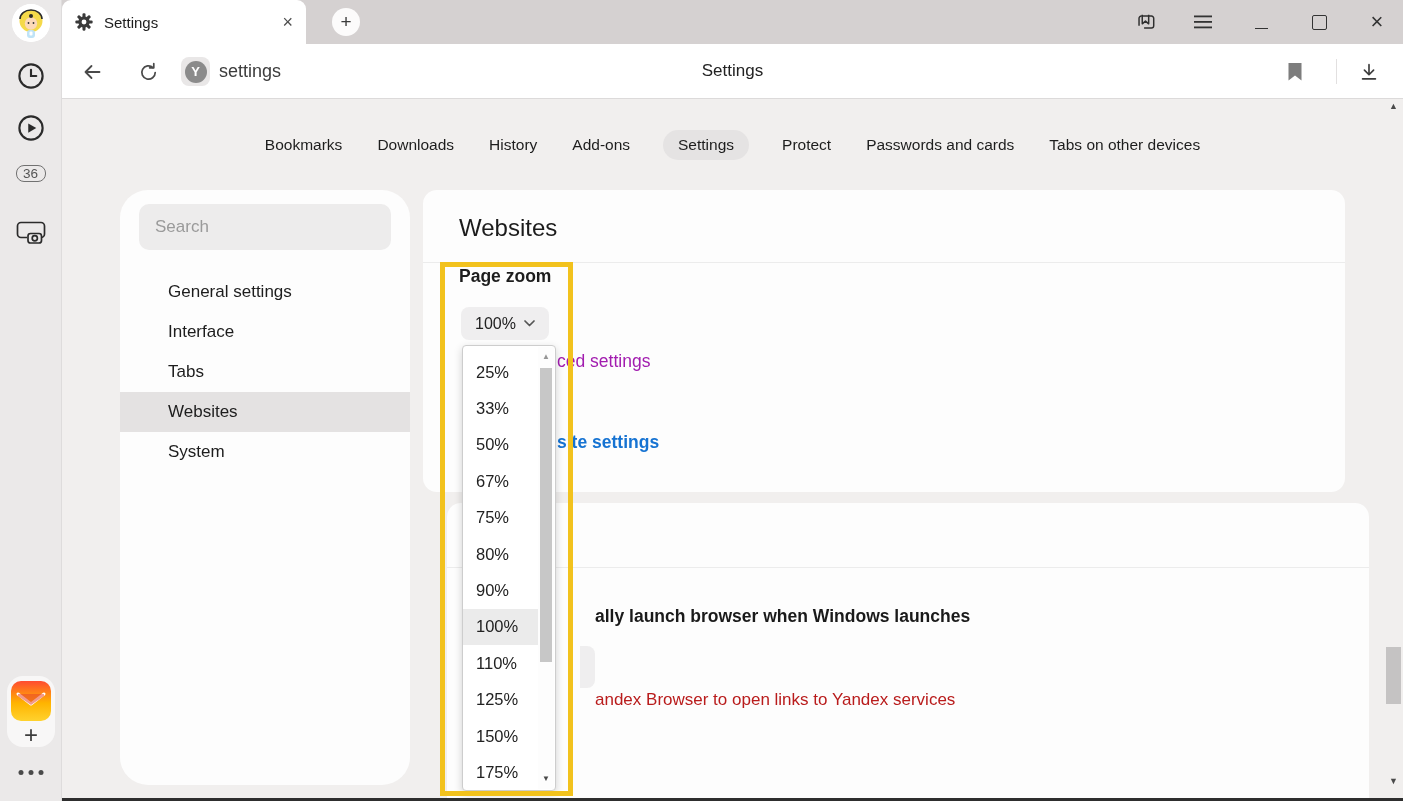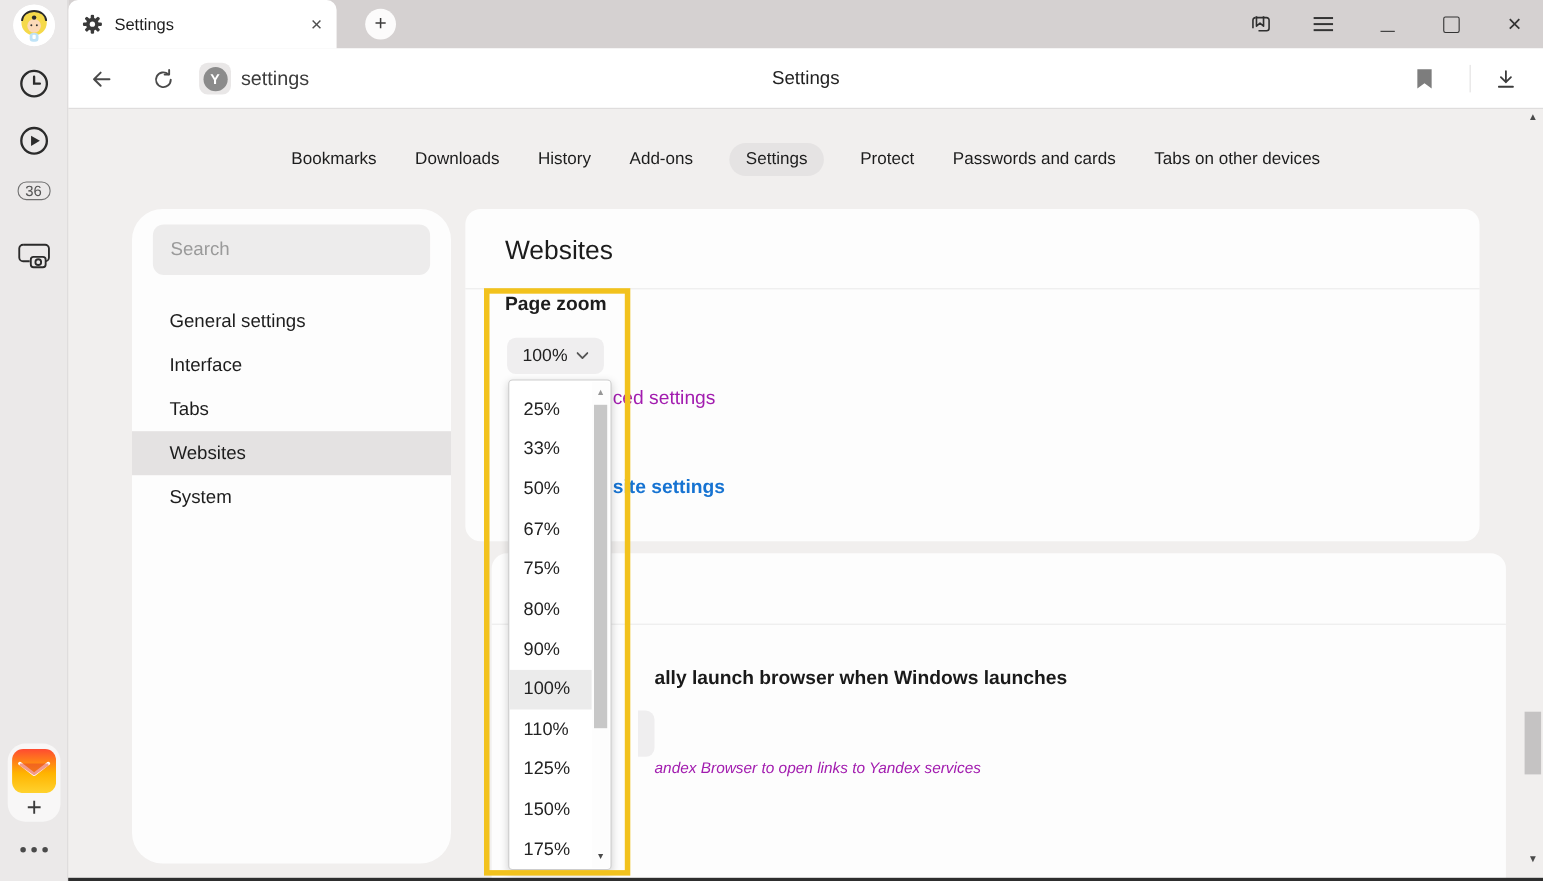--- a/index.html
+++ b/index.html
@@ -49,36 +49,36 @@
   .pg-sb-thumb { position:absolute; right:2px; top:548px; width:15px; height:57px; background:#c5c3c3; z-index:3; }
 
   .top-nav { position:absolute; left:0; right:0; top:30px; height:32px; display:flex; justify-content:center; align-items:center; gap:31px; }
   .nav-tab { font-size:15.5px; color:#1d1d1d; padding:6px 2px; cursor:default; white-space:nowrap; }
   .nav-tab.active { background:#e5e3e3; border-radius:17px; padding:6px 15px; }
 
   .snav-card { position:absolute; left:58px; top:91px; width:290px; height:595px; background:#fdfdfd; border-radius:28px; }
   .search-box { position:absolute; left:19px; top:14px; width:252px; height:46px; background:#edecec; border:none; border-radius:10px; padding:0 16px; font-size:17px; color:#333; font-family:"Liberation Sans", sans-serif; }
   .search-box::placeholder { color:#9a9a9a; }
   .snav-list { position:absolute; left:0; right:0; top:82px; }
-  .snav-item { height:40px; display:flex; align-items:center; padding-left:34px; font-size:17px; color:#1d1d1d; cursor:default; }
+  .snav-item { height:40px; display:flex; align-items:center; padding-left:48px; font-size:17px; color:#1d1d1d; cursor:default; }
   .snav-item.active { background:#e4e2e2; }
 
   .card { position:absolute; background:#fdfdfd; }
   .card1 { left:361px; top:91px; width:922px; height:302px; border-radius:14px; }
   .card2 { left:361px; top:404px; width:922px; height:298px; border-radius:14px 14px 0 0;margin-left:24px; }
   .card-divider { position:absolute; left:0; right:0; height:1px; background:#ececec; }
   .card1 .card-divider { top:72px; } .card2 .card-divider { top:64px; }
   .sec-title { position:absolute; left:36px; top:24px; font-size:24px; color:#1c1c1c; }
   .pz-label { position:absolute; left:36px; top:76px; font-size:17.5px; font-weight:bold; color:#1d1d1d; }
   .pz-select { position:absolute; left:38px; top:117px; width:88px; height:33px; background:#efeeef; border-radius:8px; display:flex; align-items:center; justify-content:center; gap:8px; font-size:16px; color:#222; cursor:default; }
   .link-frag { position:absolute; font-size:17.5px; color:#a21caf; }
   .lf1 { left:134px; top:161px; }
   .lf2 { left:134px; top:242px; font-weight:bold; color:#1673d2; }
   .bold-row { position:absolute; left:148px; top:103px; font-size:17.5px; font-weight:bold; color:#1a1a1a; }
-  .reg-row { position:absolute; left:148px; top:187px; font-size:14px; color:#a21caf;font-style:italic; }
+  .reg-row { position:absolute; left:148px; top:187px; font-size:17px; color:#b91c1c; }
   .hidden-select-sliver { position:absolute; left:133px; top:143px; width:15px; height:42px; background:#efeeef; border-radius:0 8px 8px 0; }
 
   
   .dropdown { position:absolute; left:400px; top:246px; width:94px; height:446px; background:#fff; border:1px solid #cdcdcd; border-radius:4px; box-shadow:0 3px 8px rgba(0,0,0,.18); z-index:40; overflow:hidden; }
   .dd-options { position:absolute; left:0; top:0; right:17px; padding-top:8px; }
   .opt { height:36.4px; display:flex; align-items:center; padding-left:13px; font-size:16.5px; color:#222; cursor:default; }
   .opt.active { background:#ebebeb; }
   .dd-scroll { position:absolute; right:1px; top:1px; bottom:1px; width:16px; background:#fdfdfd; }
   .dd-up { position:absolute; top:5px; left:50%; transform:translateX(-50%); font-size:8px; color:#969696; }
   .dd-down { position:absolute; bottom:6px; left:50%; transform:translateX(-50%); font-size:8px; color:#4a4a4a; }

